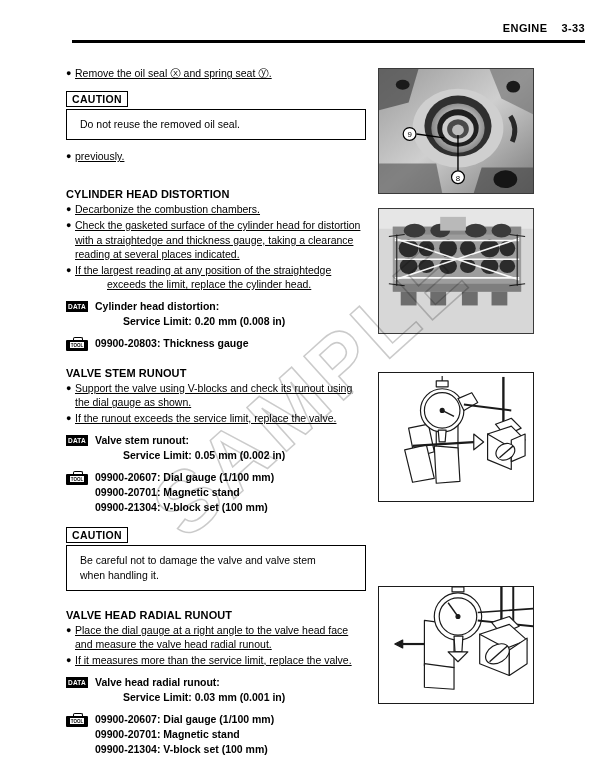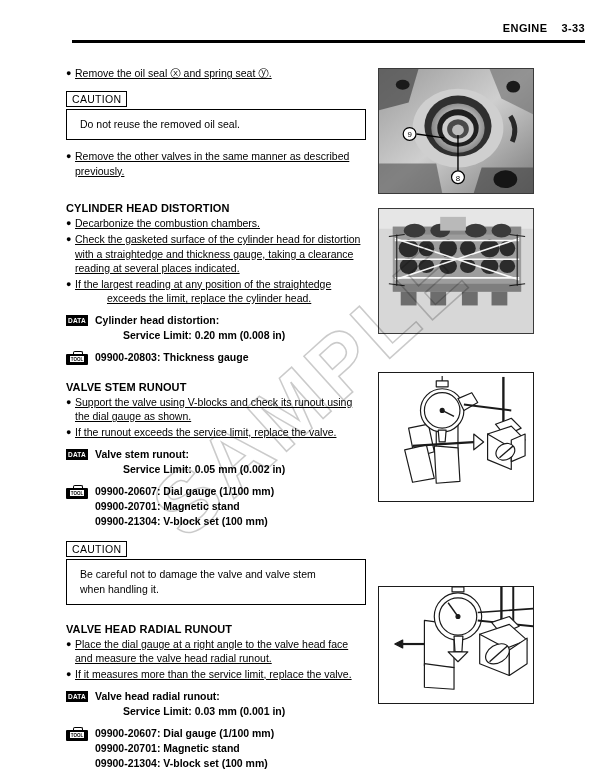--- a/index.html
+++ b/index.html
@@ -84,21 +84,21 @@
     letter-spacing: 0.1px;
     margin-bottom: 2px;
   }
 
   
   .caution-label {
     display: inline-block;
     border: 1.5px solid #000;
     padding: 1px 5px 1px 5px;
     font-size: 10.5px;
-    font-weight: normal;
+    font-weight: bold;
     letter-spacing: 0.3px;
     line-height: 12px;
   }
   .caution-box {
     border: 1.5px solid #000;
     margin-top: 2px;
     padding: 7px 10px 7px 13px;
     font-size: 10.5px;
     font-weight: normal;
     line-height: 15px;
@@ -243,21 +243,20 @@
   <div style="margin-top:8px;">
     <div class="caution-label">CAUTION</div>
     <div class="caution-box">
       <div class="lastline">Do not reuse the removed oil seal.</div>
     </div>
   </div>
 
   <div class="bullet-row" style="margin-top:9px;">
     <span class="bullet-dot">●</span>
     <span class="bullet-text">
-      <span>Remove the other valves in the same manner as described</span>
       <span class="lastline" style="display:block;text-align:left;">previously.</span>
     </span>
   </div>
 
   <div style="margin-top:24px;">
     <div class="sec-title">CYLINDER HEAD DISTORTION</div>
 
     <div class="bullet-row">
       <span class="bullet-dot">●</span>
       <span class="bullet-text nojust">Decarbonize the combustion chambers.</span>

